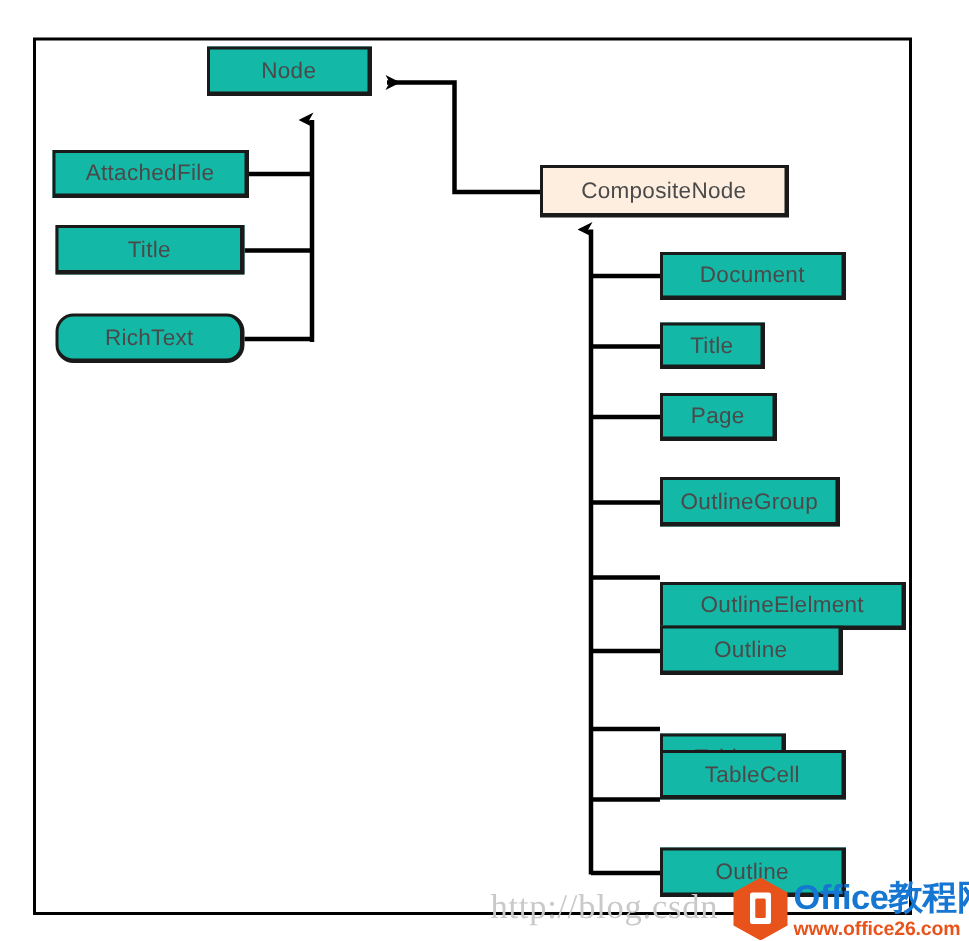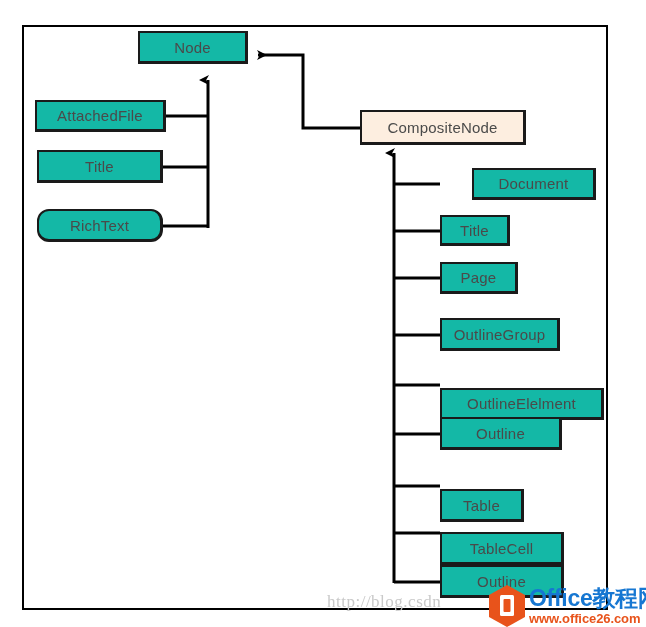--- a/index.html
+++ b/index.html
@@ -57,21 +57,21 @@
   }
   .cls-box.base {
     background: #fdeee0;
   }
   
   #csdn-watermark {
     position: absolute;
     left: 327px;
     top: 592px;
     font-family: "Liberation Serif", serif;
-    font-size: 17px;
+    font-size: 23px;
     letter-spacing: .5px;
     color: #c9c9c9;
     white-space: nowrap;
     user-select: none;
   }
   #office-watermark {
     position: absolute;
     left: 487px;
     top: 585px;
     display: flex;
@@ -159,42 +159,42 @@
       </div>
       <div class="cls-box" style="left: 35px; top: 100px; width: 131px; height: 32px;">
         <span>AttachedFile</span>
       </div>
       <div class="cls-box" style="left: 37px; top: 150px; width: 126px; height: 33px;">
         <span>Title</span>
       </div>
       <div class="cls-box" style="left: 37px; top: 209px; width: 126px; height: 33px; border-radius: 12px;">
         <span>RichText</span>
       </div>
-      <div class="cls-box" style="left: 440px; top: 168px; width: 124px; height: 32px; margin-left: 32px;">
+      <div class="cls-box" style="left: 440px; top: 168px; width: 124px; height: 32px;">
         <span>Document</span>
       </div>
       <div class="cls-box" style="left: 440px; top: 215px; width: 70px; height: 31px;">
         <span>Title</span>
       </div>
       <div class="cls-box" style="left: 440px; top: 262px; width: 78px; height: 32px; align-items: center;">
         <span>Page</span>
       </div>
       <div class="cls-box" style="left: 440px; top: 318px; width: 120px; height: 33px;">
         <span>OutlineGroup</span>
       </div>
       <div class="cls-box" style="left: 440px; top: 388px; width: 164px; height: 32px;">
         <span>OutlineElelment</span>
       </div>
       <div class="cls-box" style="left: 440px; top: 417px; width: 122px; height: 33px;">
         <span>Outline</span>
       </div>
       <div class="cls-box" style="left: 440px; top: 469px; width: 84px; height: 33px; margin-top: 20px;">
         <span>Table</span>
       </div>
-      <div class="cls-box" style="left: 440px; top: 532px; width: 124px; height: 33px;">
+      <div class="cls-box" style="left: 440px; top: 500px; width: 124px; height: 33px;">
         <span>TableCell</span>
       </div>
       <div class="cls-box" style="left: 440px; top: 565px; width: 124px; height: 33px;">
         <span>Outline</span>
       </div>
     </div>
 
   <div id="csdn-watermark">http://blog.csdn</div>
 
   <div id="office-watermark">

